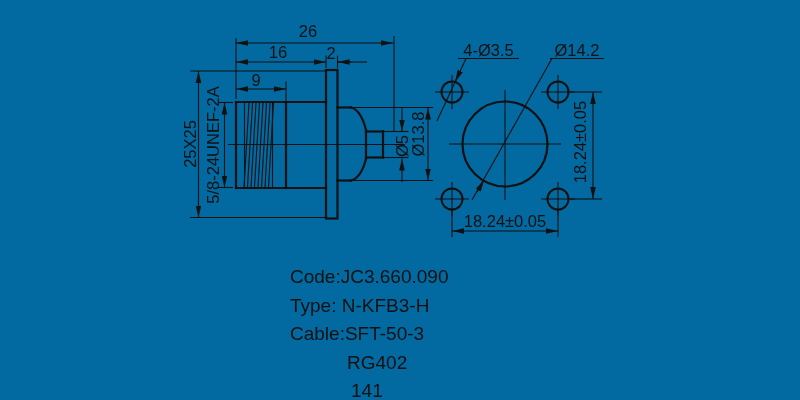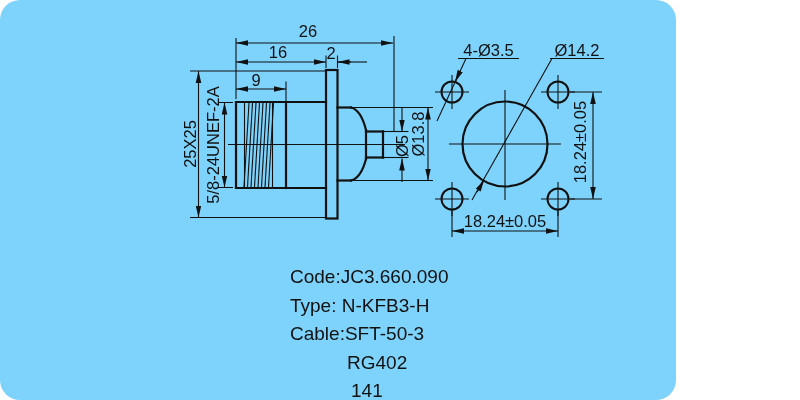--- a/index.html
+++ b/index.html
@@ -1,16 +1,16 @@
 <!DOCTYPE html>
 <html><head>
 <meta charset="utf-8">
 <style>
   html,body{margin:0;padding:0;background:#fff;}
-  .stage{position:relative;width:676px;height:400px;background:#7dd3fc;overflow:hidden;border-radius:20px;}
+  .stage{position:relative;width:800px;height:400px;background:#0369a1;overflow:hidden;}
   svg{display:block;}
   text{fill:#111;font-family:"Liberation Sans","DejaVu Sans",sans-serif;}
   .dimtext{font-size:16.5px;}
   .notes{font-size:19px;}
   .obj{stroke:#111;stroke-width:2.2;fill:none;stroke-linecap:square;}
   .obj2{stroke:#111;stroke-width:2;fill:none;}
   .thin{stroke:#111;stroke-width:1.1;fill:none;}
   .dim{stroke:#111;stroke-width:1.1;fill:none;}
 </style>
 </head>

